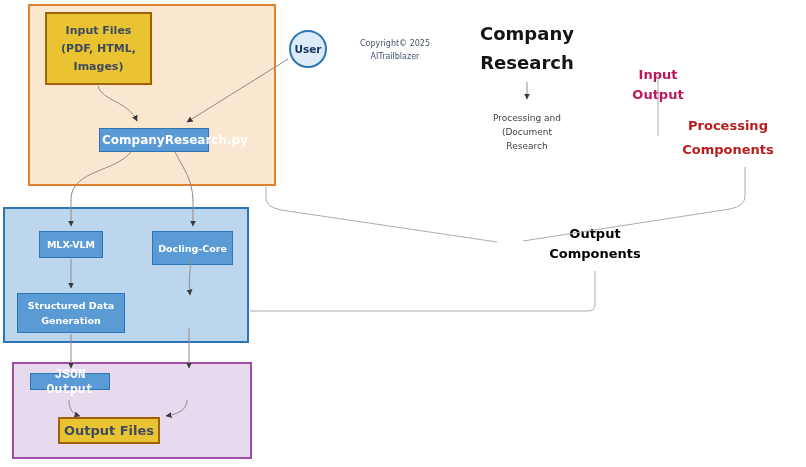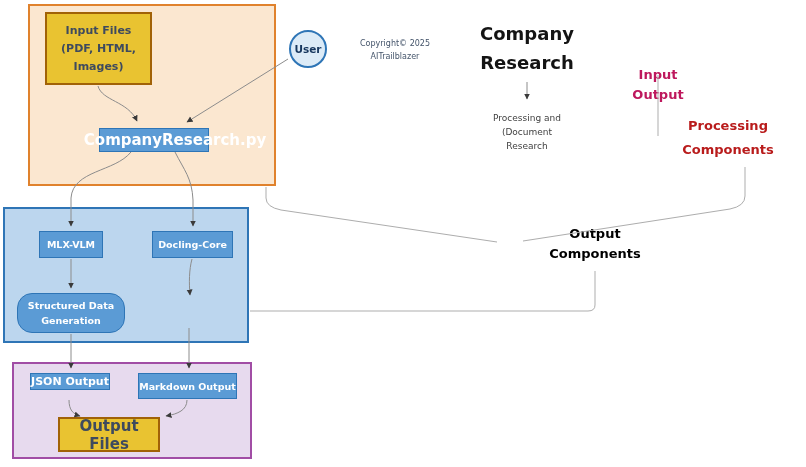--- a/index.html
+++ b/index.html
@@ -10,28 +10,28 @@
   .input-container{left:28px;top:4px;width:248px;height:182px;background:#FBE7D0;border:2px solid #E0822D;}
   .processing-container{left:3px;top:207px;width:246px;height:136px;background:#BCD6EE;border:2px solid #2E75B6;}
   .output-container{left:12px;top:362px;width:240px;height:97px;background:#E7DAEE;border:2px solid #A14DA5;}
 
   
   .node{position:absolute;box-sizing:border-box;display:flex;flex-direction:column;align-items:center;justify-content:center;text-align:center;z-index:20;}
   .gold{background:#E9C331;border:2px solid #a16207;color:#3E4A5E;font-weight:bold;}
   .blue{background:#5B9BD5;border:1.5px solid #2E75B6;color:#ffffff;font-weight:bold;}
 
   .input-files{left:45px;top:12px;width:107px;height:73px;font-size:11px;line-height:18px;}
-  .script{left:99px;top:128px;width:110px;height:24px;font-size:15px;padding-left:42px;}
+  .script{left:99px;top:128px;width:110px;height:24px;font-size:12px;padding-left:42px;}
   .mlx{left:39px;top:231px;width:64px;height:27px;font-size:9.5px;}
-  .docling{left:152px;top:231px;width:81px;height:27px;font-size:9.5px;}
-  .structured{left:17px;top:293px;width:108px;height:40px;font-size:9.5px;line-height:15px;border-radius:15px;}
+  .docling{left:152px;top:231px;width:81px;height:34px;font-size:9.5px;}
+  .structured{left:17px;top:293px;width:108px;height:40px;font-size:9.5px;line-height:15px;}
   .textext{left:143px;top:300px;width:90px;height:27px;font-size:9.5px;}
-  .json{left:30px;top:373px;width:80px;height:17px;font-size:11px;}
+  .json{left:30px;top:373px;width:80px;height:17px;font-size:13px;font-family:Liberation Mono, monospace;}
   .markdown{left:138px;top:373px;width:99px;height:26px;font-size:9.5px;}
-  .outfiles{left:58px;top:417px;width:102px;height:35px;font-size:15px;}
+  .outfiles{left:58px;top:417px;width:102px;height:27px;font-size:13px;}
 
   .user-circle{left:289px;top:30px;width:38px;height:38px;border-radius:50%;background:#DCEBF7;border:2px solid #2E75B6;color:#17375E;font-weight:bold;font-size:10.5px;display:flex;align-items:center;justify-content:center;z-index:20;position:absolute;box-sizing:border-box;}
 
   
   .txt{position:absolute;text-align:center;z-index:20;}
   .copyright{left:350px;top:37px;width:90px;font-size:8px;line-height:13px;color:#44546A;}
   .title{left:462px;top:19px;width:130px;font-size:18px;line-height:29px;font-weight:bold;color:#141414;}
   .subtitle{left:472px;top:111px;width:110px;font-size:9px;line-height:14px;color:#3f3f3f;}
   .lbl{font-weight:bold;}
   .lbl-input-sources{left:619px;top:29px;width:78px;font-size:13px;line-height:20px;color:#be185d;margin-top:36px;}
@@ -98,23 +98,20 @@
     <div>Docling-Core</div>
   </div>
   <div class="node blue structured">
     <div>Structured Data</div>
     <div>Generation</div>
   </div>
 
   <div class="node blue json">
     <div>JSON Output</div>
   </div>
-  <div class="node blue markdown">
-    <div>Markdown Output</div>
-  </div>
   <div class="node gold outfiles">
     <div>Output Files</div>
   </div>
 
   <svg class="wires" width="806" height="467" viewBox="0 0 806 467">
     <defs>
       <marker id="arrow" markerWidth="8" markerHeight="8" refX="5.5" refY="3" orient="auto" markerUnits="userSpaceOnUse">
         <path d="M0,0 L6,3 L0,6 Z" fill="#3a3a3a"></path>
       </marker>
     </defs>

